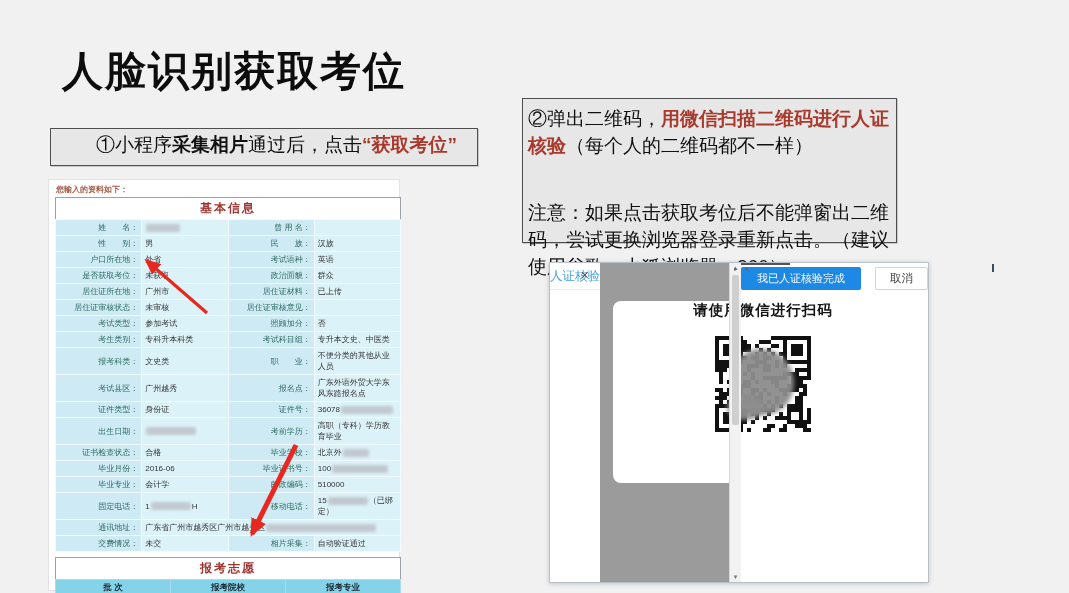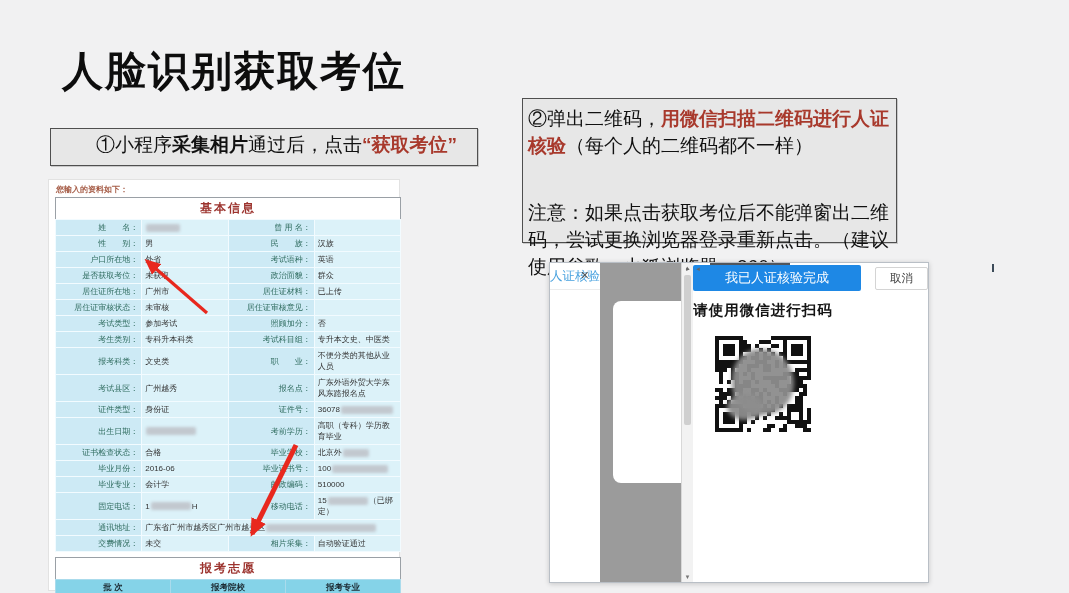--- a/index.html
+++ b/index.html
@@ -64,22 +64,22 @@
   .qr{position:relative;width:96px;height:96px;margin:16px auto 0;background:#fff;}
   .qr svg{display:block;}
   .blob{position:absolute;background:#8d8d8d;filter:blur(2px);opacity:.95;}
   .b1{left:17px;top:13px;width:62px;height:66px;border-radius:46% 54% 50% 48%;}
   .b2{left:12px;top:58px;width:36px;height:26px;border-radius:50%;}
   .hscroll{height:11px;background:#f4f4f4;border-top:1px solid #dcdcdc;position:relative;}
   .hscroll .a{position:absolute;top:0;font-size:6px;color:#666;line-height:11px;}
   .hscroll .a.lt{left:2px;} .hscroll .a.rt{right:2px;}
   .hscroll .thumb{position:absolute;left:13px;right:17px;top:2px;height:7px;background:#c6c6c6;border-radius:3px;}
   .dlg-footer{height:26px;display:flex;align-items:center;justify-content:center;gap:14px;background:#fff;padding:2px 0 3px;}
-  .btn-primary{background:#1e88e5;color:#fff;border:none;border-radius:2px;font-size:13px;
-               font-family:inherit;padding:4px 32px;cursor:pointer;}
+  .btn-primary{background:#1e88e5;color:#fff;border:none;border-radius:2px;font-size:11px;
+               font-family:inherit;padding:4px 16px;cursor:pointer;}
   .btn-ghost{background:#fff;color:#444;border:1px solid #d4d4d4;border-radius:2px;font-size:11.5px;
              font-family:inherit;padding:3px 14px;cursor:pointer;}
   .dlg-botstrip{height:8px;background:#d6e8f3;border-top:1px solid #64788a;position:relative;}
   .dlg-botstrip i{position:absolute;top:0;bottom:0;width:2px;background:#3c4b59;}
   .dlg-botstrip i:nth-child(1){left:64px;}
   .dlg-botstrip i:nth-child(2){left:203px;}
   .dlg-botstrip i:nth-child(3){left:336px;}
 </style>
 </head>
 <body>

